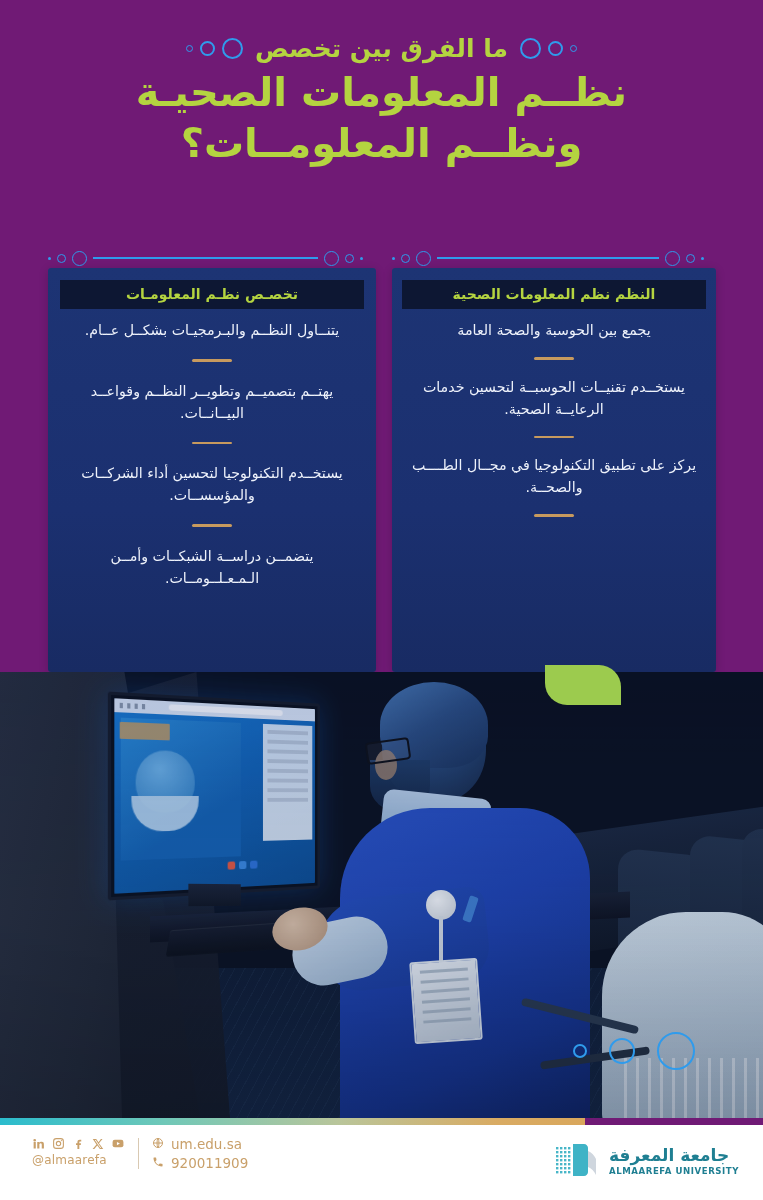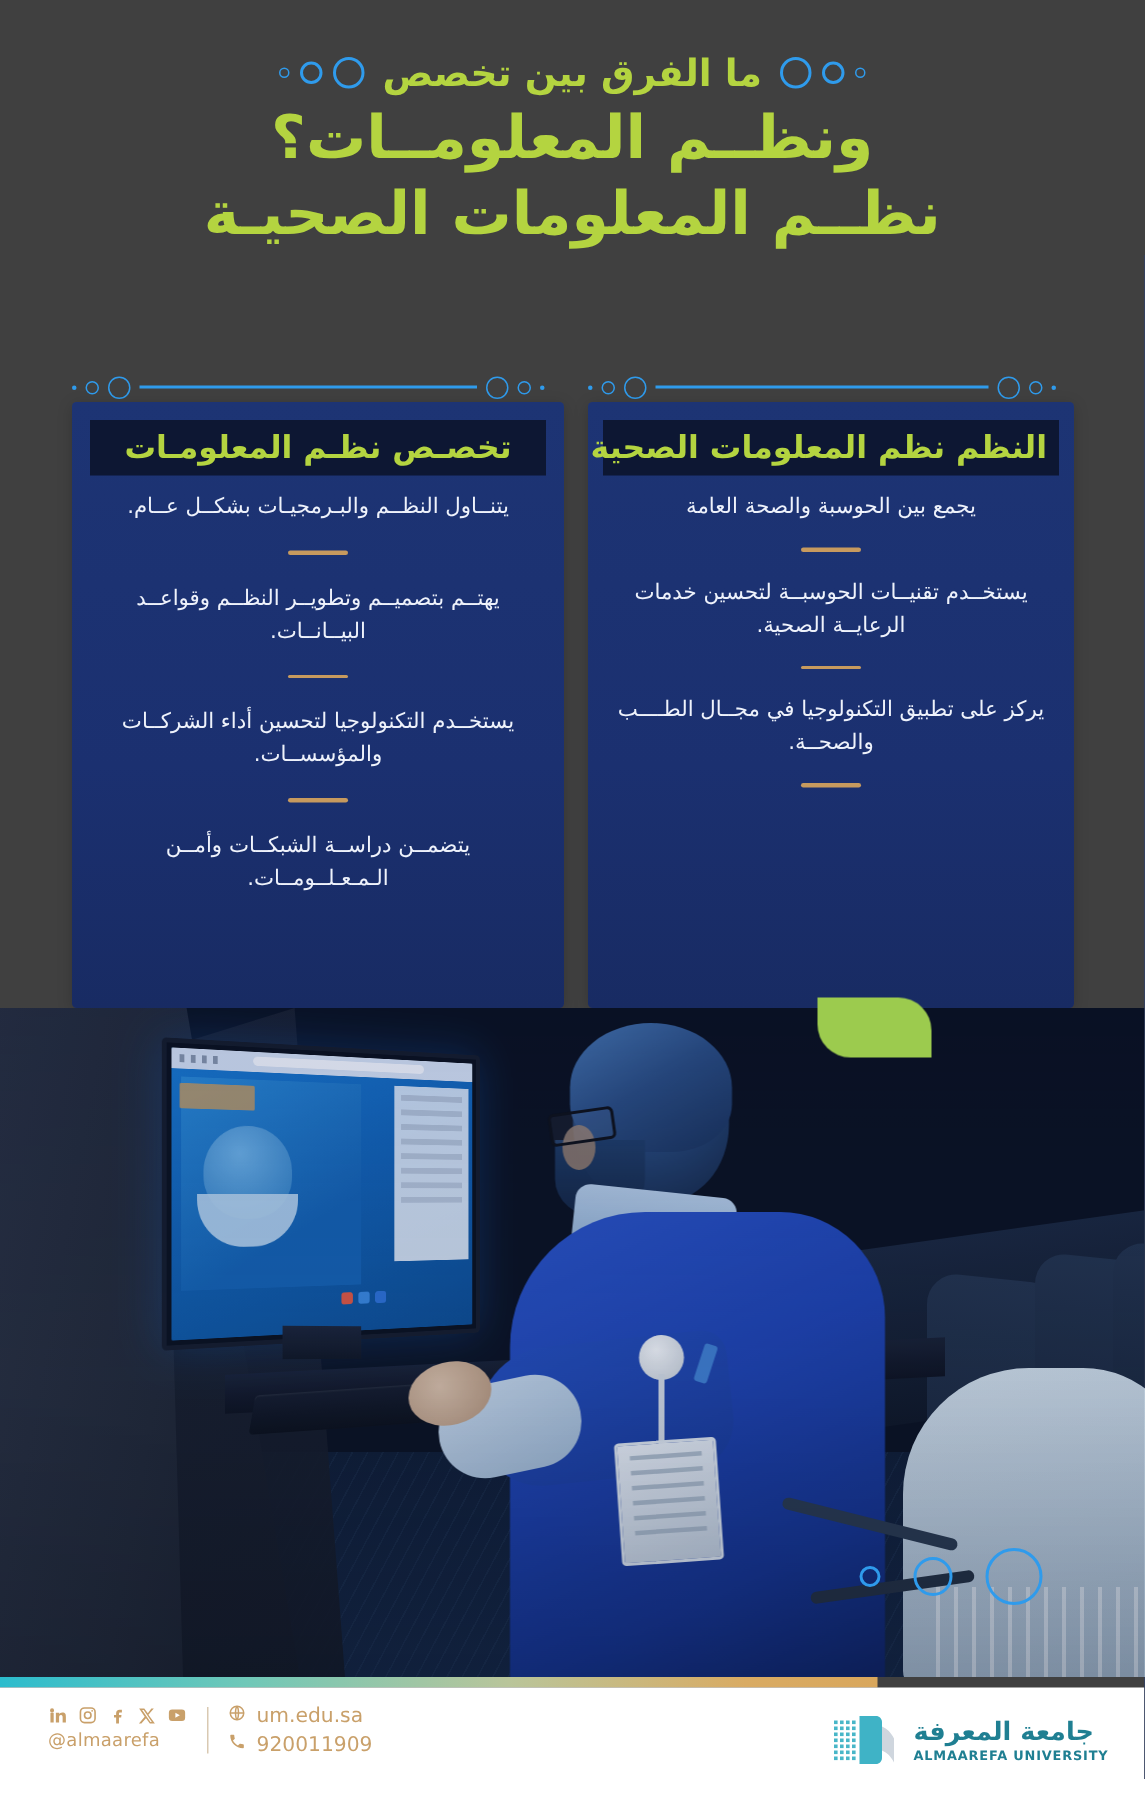--- a/index.html
+++ b/index.html
@@ -3,21 +3,21 @@
 <meta charset="utf-8">
 <title>Almaarefa University Infographic</title>
 <style>
   html,body{margin:0;padding:0;}
   body{
     width:763px;height:1200px;overflow:hidden;
     background:#24408e;
     font-family:"DejaVu Sans","Liberation Sans",sans-serif;
     position:relative;
   }
-  #poster{position:relative;width:763px;height:1200px;overflow:hidden;background:#404040;}
+  #poster{position:relative;width:763px;height:1200px;overflow:hidden;background:#701a75;}
 
   
   .heading-block{position:absolute;left:0;top:34px;width:763px;text-align:center;}
   .kicker{
     display:flex;align-items:center;justify-content:center;gap:12px;
     direction:rtl;margin-bottom:4px;
   }
   .kicker-text{
     color:#b4d440;font-size:25px;font-weight:700;letter-spacing:1px;
     white-space:nowrap;
@@ -60,21 +60,21 @@
     overflow:hidden;
   }
   #card-left{left:48px;top:268px;width:328px;height:404px;}
   #card-right{left:392px;top:268px;width:324px;height:404px;}
 
   .card-header{
     background:#0d1733;margin:12px 12px 0 12px;padding:6px 8px 7px 8px;
     text-align:center;
   }
   .card-header .h-txt{
-    color:#b4d440;font-weight:800;font-size:21px;letter-spacing:0.2px;
+    color:#b4d440;font-weight:800;font-size:14px;letter-spacing:0.2px;
     direction:rtl;white-space:nowrap;
   }
   #card-right .card-header{margin:12px 10px 0 10px;}
 
   .card-body{padding:10px 18px 10px 18px;}
   .bullet{
     color:#eef2fb;font-size:14.2px;line-height:1.55;text-align:center;
     direction:rtl;font-weight:500;
   }
   #card-left .bullet{letter-spacing:0.1px;}
@@ -291,22 +291,22 @@
           <span class="c c2"></span>
           <span class="c c3"></span>
       </span>
       <span class="kicker-text">ما الفرق بين تخصص</span>
       <span class="dotgroup dg-r">
         <span class="c c1"></span>
           <span class="c c2"></span>
           <span class="c c3"></span>
       </span>
     </div>
+    <div class="head-line">نظــم المعلومات الصحيـة</div>
     <div class="head-line">ونظــم المعلومــات؟</div>
-    <div class="head-line">نظــم المعلومات الصحيـة</div>
   </div>
 
   <div class="decor-row">
     <div class="decor decor-left">
       <span class="ring r-xs"></span>
         <span class="ring r-sm"></span>
         <span class="ring r-md"></span>
       <span class="bar"></span>
       <span class="ring r-md"></span>
         <span class="ring r-sm"></span>

